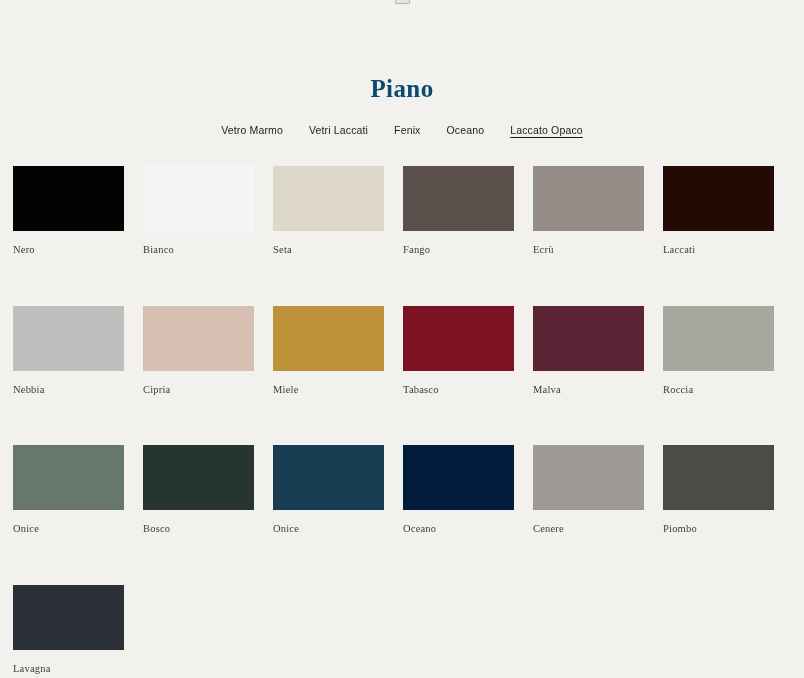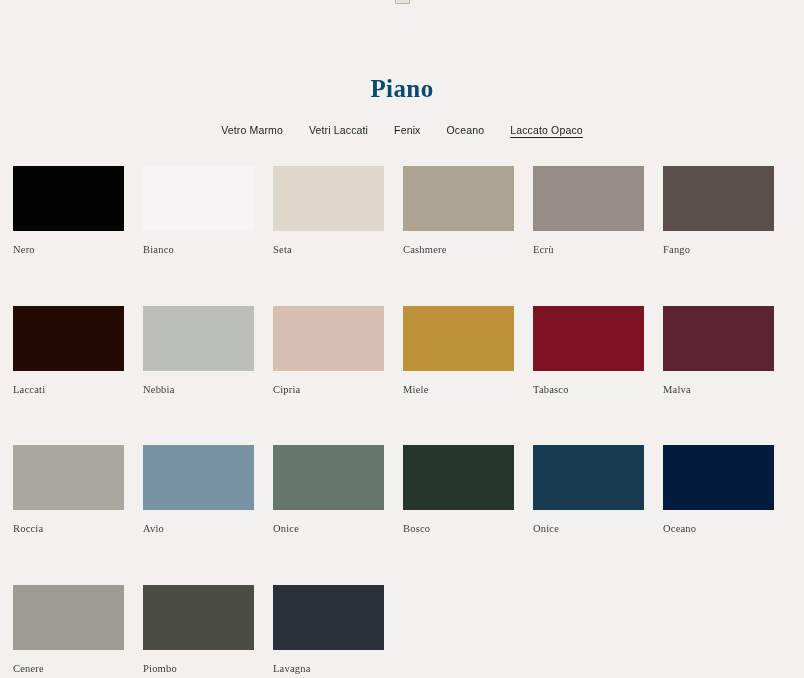--- a/index.html
+++ b/index.html
@@ -127,32 +127,28 @@
     </div>
     <div class="swatch-cell">
       <div class="swatch-chip" title="Bianco" style="background: rgb(246, 244, 245);"></div>
       <span class="swatch-label">Bianco</span>
     </div>
     <div class="swatch-cell">
       <div class="swatch-chip" title="Seta" style="background: rgb(222, 215, 204);"></div>
       <span class="swatch-label">Seta</span>
     </div>
     <div class="swatch-cell">
-      <div class="swatch-chip" title="Cashmere" style="background: rgb(172, 163, 145);"></div>
-      <span class="swatch-label">Cashmere</span>
+      <div class="swatch-chip" title="Fango" style="background: rgb(90, 79, 74);"></div>
+      <span class="swatch-label">Fango</span>
     </div>
     <div class="swatch-cell">
       <div class="swatch-chip" title="Ecrù" style="background: rgb(151, 141, 136);"></div>
       <span class="swatch-label">Ecrù</span>
     </div>
     <div class="swatch-cell">
-      <div class="swatch-chip" title="Fango" style="background: rgb(90, 79, 74);"></div>
-      <span class="swatch-label">Fango</span>
-    </div>
-    <div class="swatch-cell">
       <div class="swatch-chip" title="Espresso" style="background: rgb(35, 10, 5);"></div>
       <span class="swatch-label">Laccati</span>
     </div>
     <div class="swatch-cell">
       <div class="swatch-chip" title="Nebbia" style="background: rgb(188, 191, 188);"></div>
       <span class="swatch-label">Nebbia</span>
     </div>
     <div class="swatch-cell">
       <div class="swatch-chip" title="Cipria" style="background: rgb(215, 191, 178);"></div>
       <span class="swatch-label">Cipria</span>
@@ -167,24 +163,20 @@
     </div>
     <div class="swatch-cell">
       <div class="swatch-chip" title="Malva" style="background: rgb(91, 35, 51);"></div>
       <span class="swatch-label">Malva</span>
     </div>
     <div class="swatch-cell">
       <div class="swatch-chip" title="Roccia" style="background: rgb(168, 168, 159);"></div>
       <span class="swatch-label">Roccia</span>
     </div>
     <div class="swatch-cell">
-      <div class="swatch-chip" title="Avio" style="background: rgb(120, 147, 163);"></div>
-      <span class="swatch-label">Avio</span>
-    </div>
-    <div class="swatch-cell">
       <div class="swatch-chip" title="Onice" style="background: rgb(103, 119, 109);"></div>
       <span class="swatch-label">Onice</span>
     </div>
     <div class="swatch-cell">
       <div class="swatch-chip" title="Bosco" style="background: rgb(38, 54, 47);"></div>
       <span class="swatch-label">Bosco</span>
     </div>
     <div class="swatch-cell">
       <div class="swatch-chip" title="Mirto" style="background: rgb(23, 60, 82);"></div>
       <span class="swatch-label">Onice</span>

